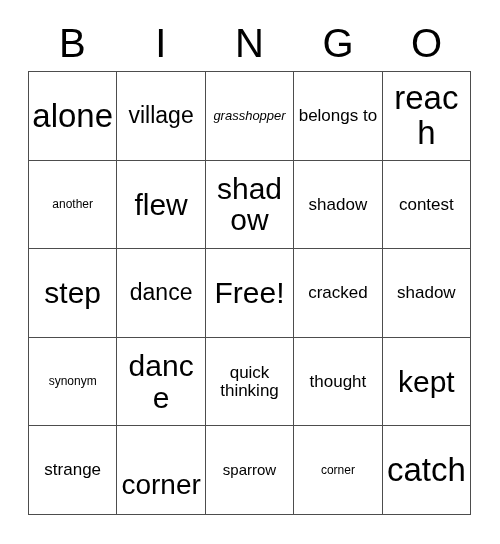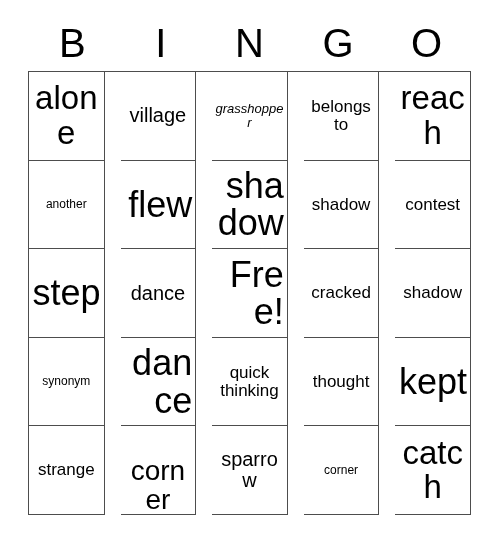--- a/index.html
+++ b/index.html
@@ -56,21 +56,20 @@
     border-top: 1px solid #4d4d4d;
     border-left: 1px solid #4d4d4d;
     display: flex;
     flex-direction: column;
   }
   .grid-row {
     flex: 1 1 0;
     display: flex;
     flex-direction: row;
     min-height: 0;
-    gap: 16px;
   }
   .grid-cell {
     flex: 1 1 0;
     box-sizing: border-box;
     border-right: 1px solid #4d4d4d;
     border-bottom: 1px solid #4d4d4d;
     display: flex;
     align-items: center;
     justify-content: center;
     text-align: center;
@@ -84,26 +83,26 @@
     width: 100%;
     line-height: 1.04;
     color: #000000;
     word-break: normal;
     overflow-wrap: break-word;
   }
 
   
   .fs-xs   { font-size: 13px; font-style: italic; }
   .fs-s    { font-size: 12px; }
-  .fs-m    { font-size: 20px; }
+  .fs-m    { font-size: 15px; }
   .fs-ml   { font-size: 17px; }
-  .fs-l    { font-size: 20px; }
+  .fs-l    { font-size: 23px; }
   .fs-xl   { font-size: 28px; margin-top: 29px; }
   .fs-xxl  { font-size: 33px; }
-  .fs-huge { font-size: 36px; text-align: right; }
+  .fs-huge { font-size: 30px; }
 </style>
 </head>
 <body>
 
 <div id="card">
 
   <div id="header">
     <div class="header-cell">
       <span>B</span>
     </div>

